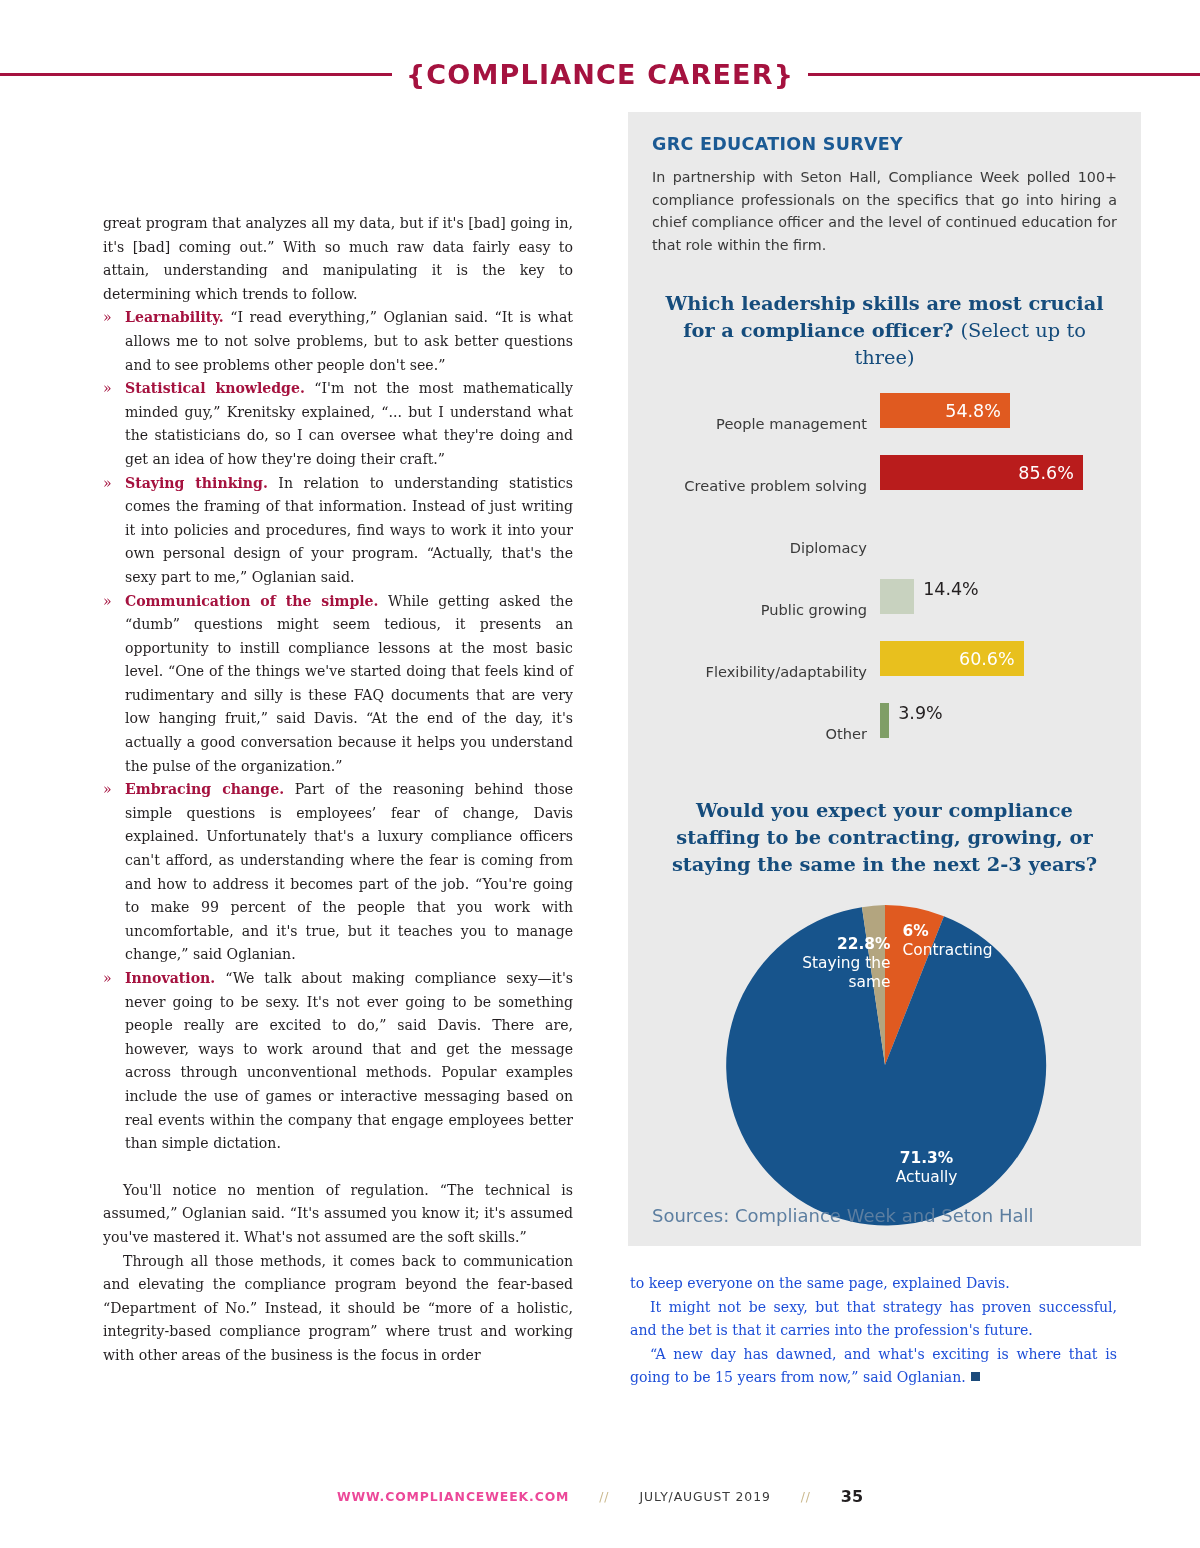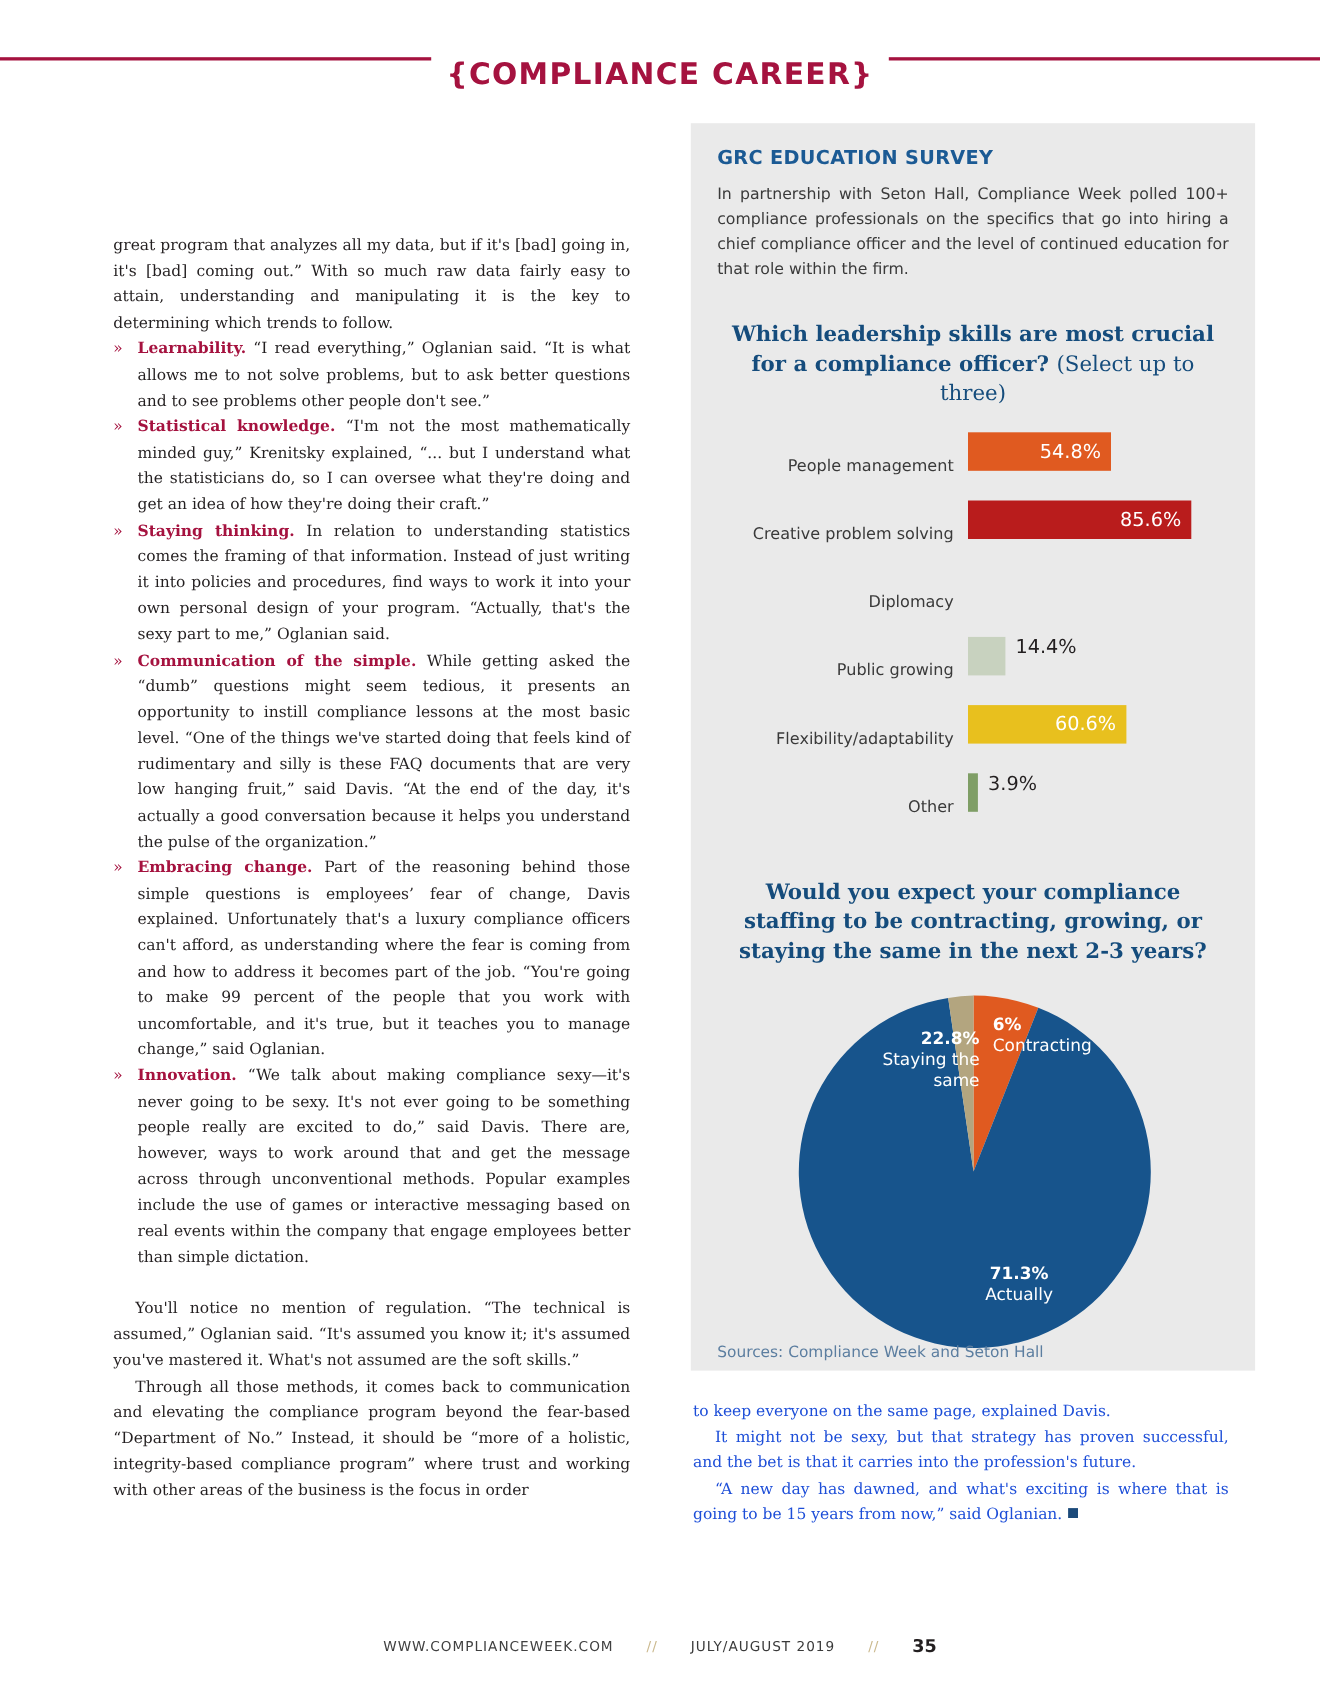--- a/index.html
+++ b/index.html
@@ -10,21 +10,21 @@
     background: #ffffff;
     font-family: "Liberation Sans", sans-serif;
     position: relative;
     overflow: hidden;
   }
 
   
   .masthead {
     position: absolute;
     top: 52px; left: 0; width: 1200px; height: 44px;
-    display: flex; justify-content: center;
+    display: flex; align-items: center; justify-content: center;
   }
   .rule {
     flex: 1 1 auto;
     height: 3px;
     background: #a5123f;
   }
   .masthead-title {
     font-family: "DejaVu Sans", sans-serif;
     font-size: 27px;
     font-weight: bold;
@@ -157,23 +157,23 @@
   }
   .pie-label b { font-size: 15.4px; font-weight: bold; display: block; }
   .pie-label .multi { display: block; }
 
   .lbl-contracting { top: 22px; left: 183px; text-align: left; }
   .lbl-staying     { top: 35px; left: 66px;  text-align: right; width: 105px; }
   .lbl-growing     { top: 249px; left: 152px; text-align: center; width: 110px; }
 
   .sb-source {
     position: absolute;
-    left: 24px; bottom: 8px;
-    font-family: "DejaVu Sans", sans-serif;
-    font-size: 14px;
+    left: 24px; bottom: 20px;
+    font-family: "DejaVu Sans", sans-serif;
+    font-size: 18px;
     color: #5c7ea0;
   }
 
   
   .right-bottom {
     position: absolute;
     top: 1272px; left: 630px; width: 487px;
     font-family: "DejaVu Serif", serif;
     font-size: 14.1px;
     line-height: 23.6px;
@@ -192,21 +192,21 @@
   
   .footer {
     position: absolute;
     bottom: 42px; left: 0; width: 1200px;
     display: flex; align-items: center; justify-content: center;
     gap: 30px;
     font-family: "DejaVu Sans", sans-serif;
     font-size: 12.4px;
     letter-spacing: 0.9px;
   }
-  .f-url   { color: #404040; }
+  .f-url   { color: #ec4899; font-weight: bold; }
   .f-slash { color: #cbb98e; }
   .f-issue { color: #3a3a3a; }
   .f-page  { color: #231f20; font-size: 16px; font-weight: bold; letter-spacing: 0; }
 </style>
 </head>
 <body>
 
 <div class="masthead">
   <div class="rule"></div>
   <div class="masthead-title">{COMPLIANCE CAREER}</div>

